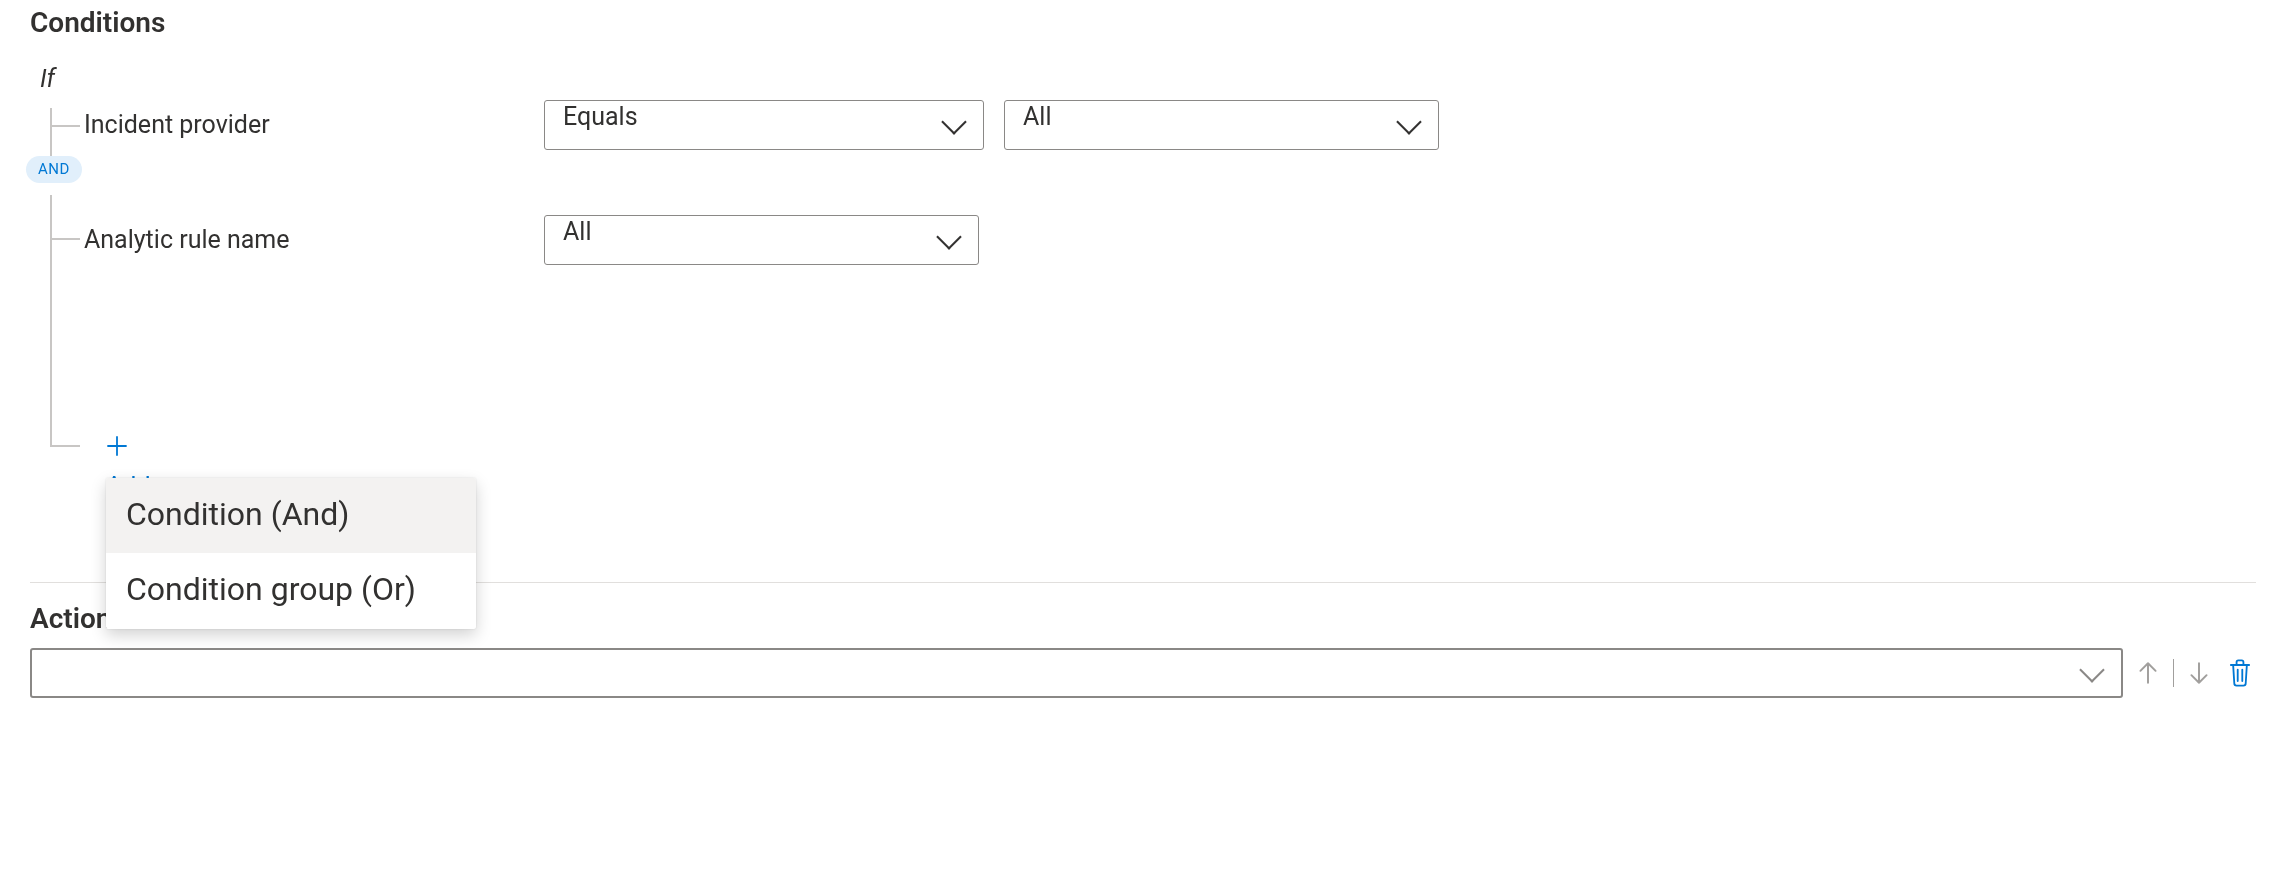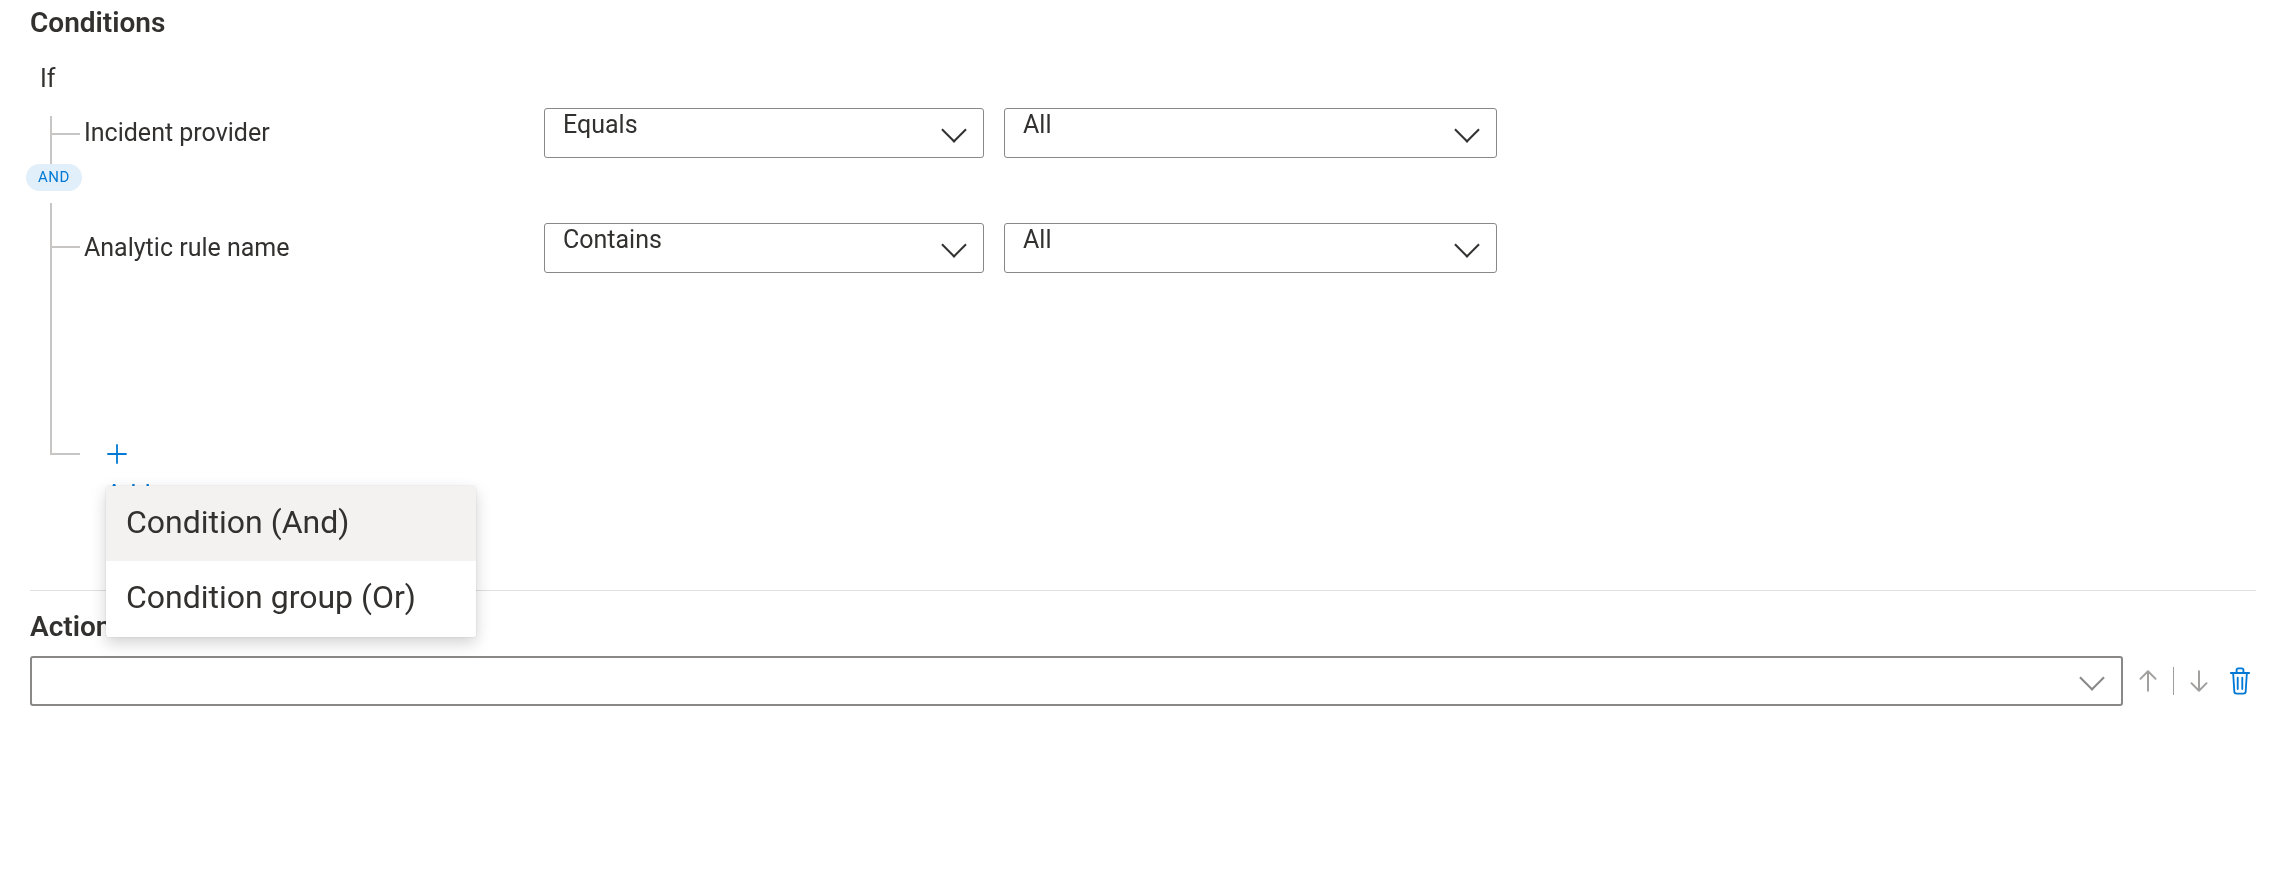--- a/index.html
+++ b/index.html
@@ -29,21 +29,22 @@
       font-size: 28px;
       margin: 5px 0 22px 0;
     }
     .actions-title {
       font-weight: 600;
       font-size: 28px;
       margin: 0 0 10px 0;
     }
     .if-label {
       font-size: 25px;
-      margin: 0 0 12px 10px;
+      margin: 0 0 4px 10px;
+      font-style: italic;
     }
     .tree {
       position: relative;
       margin-left: 20px;
     }
     .v-line {
       position: absolute;
       width: 0;
       border-left: 2px solid var(--tree-line);
     }
@@ -93,21 +94,21 @@
       width: 440px;
       border: 1px solid var(--gray-border);
       border-radius: 3px;
       background: #ffffff;
       padding: 0 50px 0 18px;
       font-size: 25px;
       color: var(--text-color);
       display: flex;
       cursor: pointer;
     }
-    .select.wide { width: 493px; }
+    .select.wide { width: 435px; }
     .chev {
       display: inline-block;
       width: 16px;
       height: 16px;
       border-right: 2px solid #323130;
       border-bottom: 2px solid #323130;
       transform: rotate(45deg);
       margin-top: -6px;
     }
     .chev-lg { width: 18px; height: 18px; }
@@ -212,24 +213,20 @@
       <div class="select wide">
         <span>All</span>
         <span class="chev chev-lg chev-pos"></span>
       </div>
     </div>
 
     <div class="spacer-row"></div>
 
     <div class="cond-row">
       <div class="cond-label">Analytic rule name</div>
-      <div class="select">
-        <span>Contains</span>
-        <span class="chev chev-lg chev-pos"></span>
-      </div>
       <div class="select wide">
         <span>All</span>
         <span class="chev chev-lg chev-pos"></span>
       </div>
     </div>
 
     <div style="height:105px"></div>
 
     <div class="add-row">
       <span class="plus">

